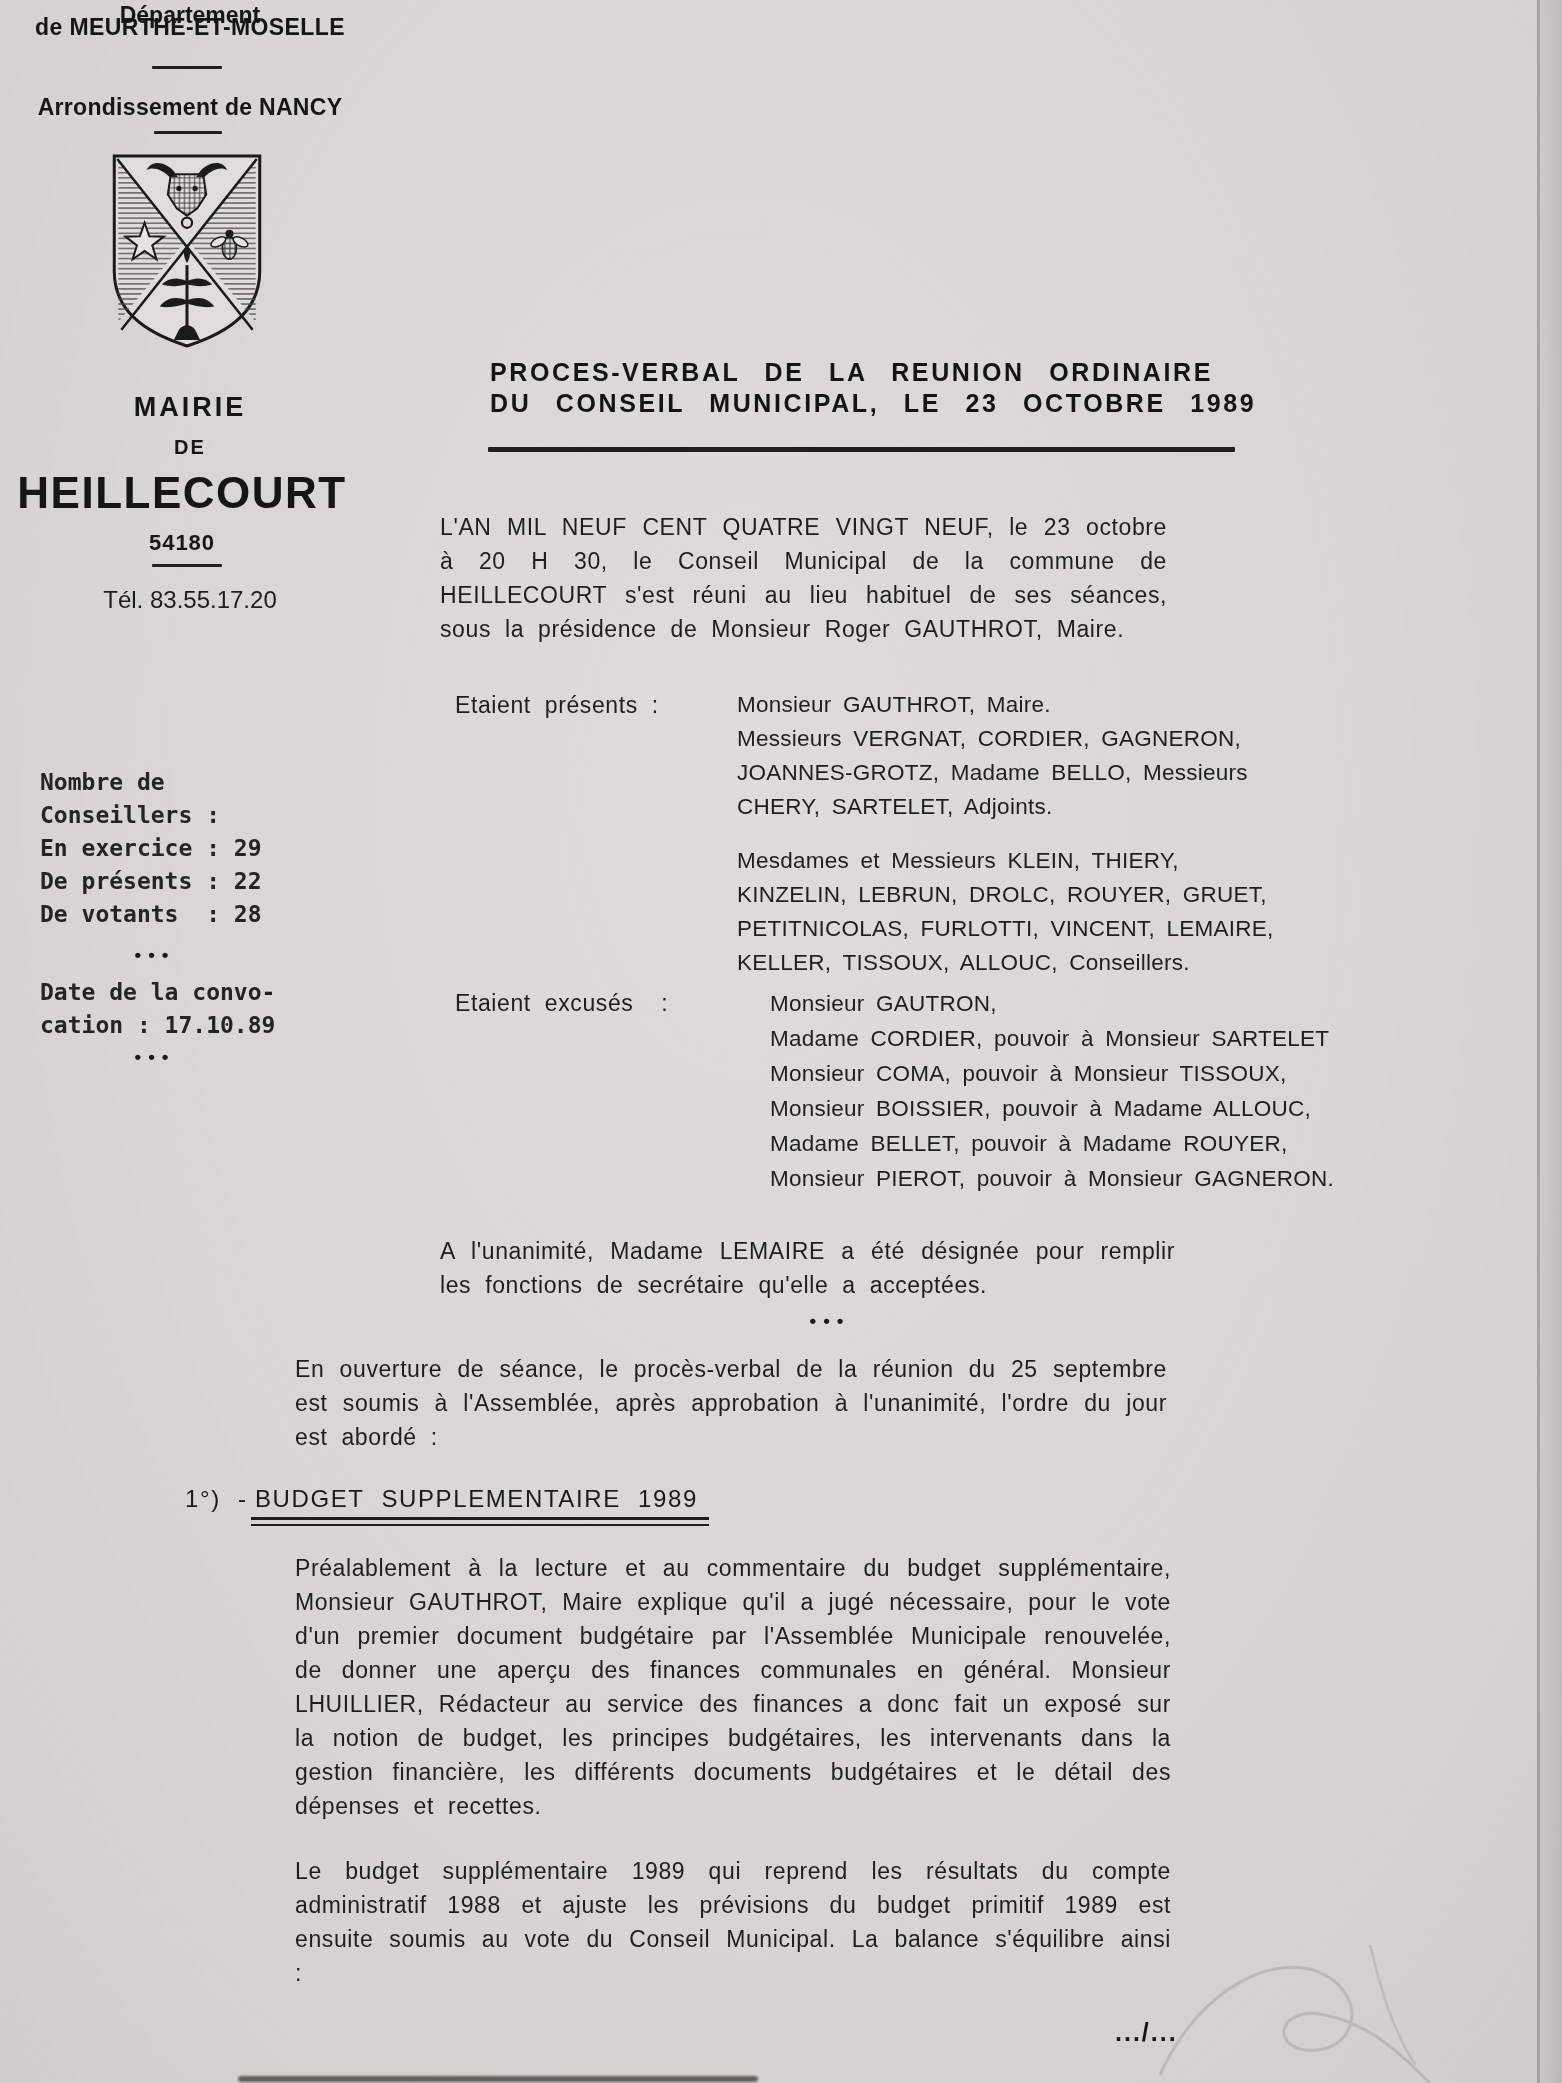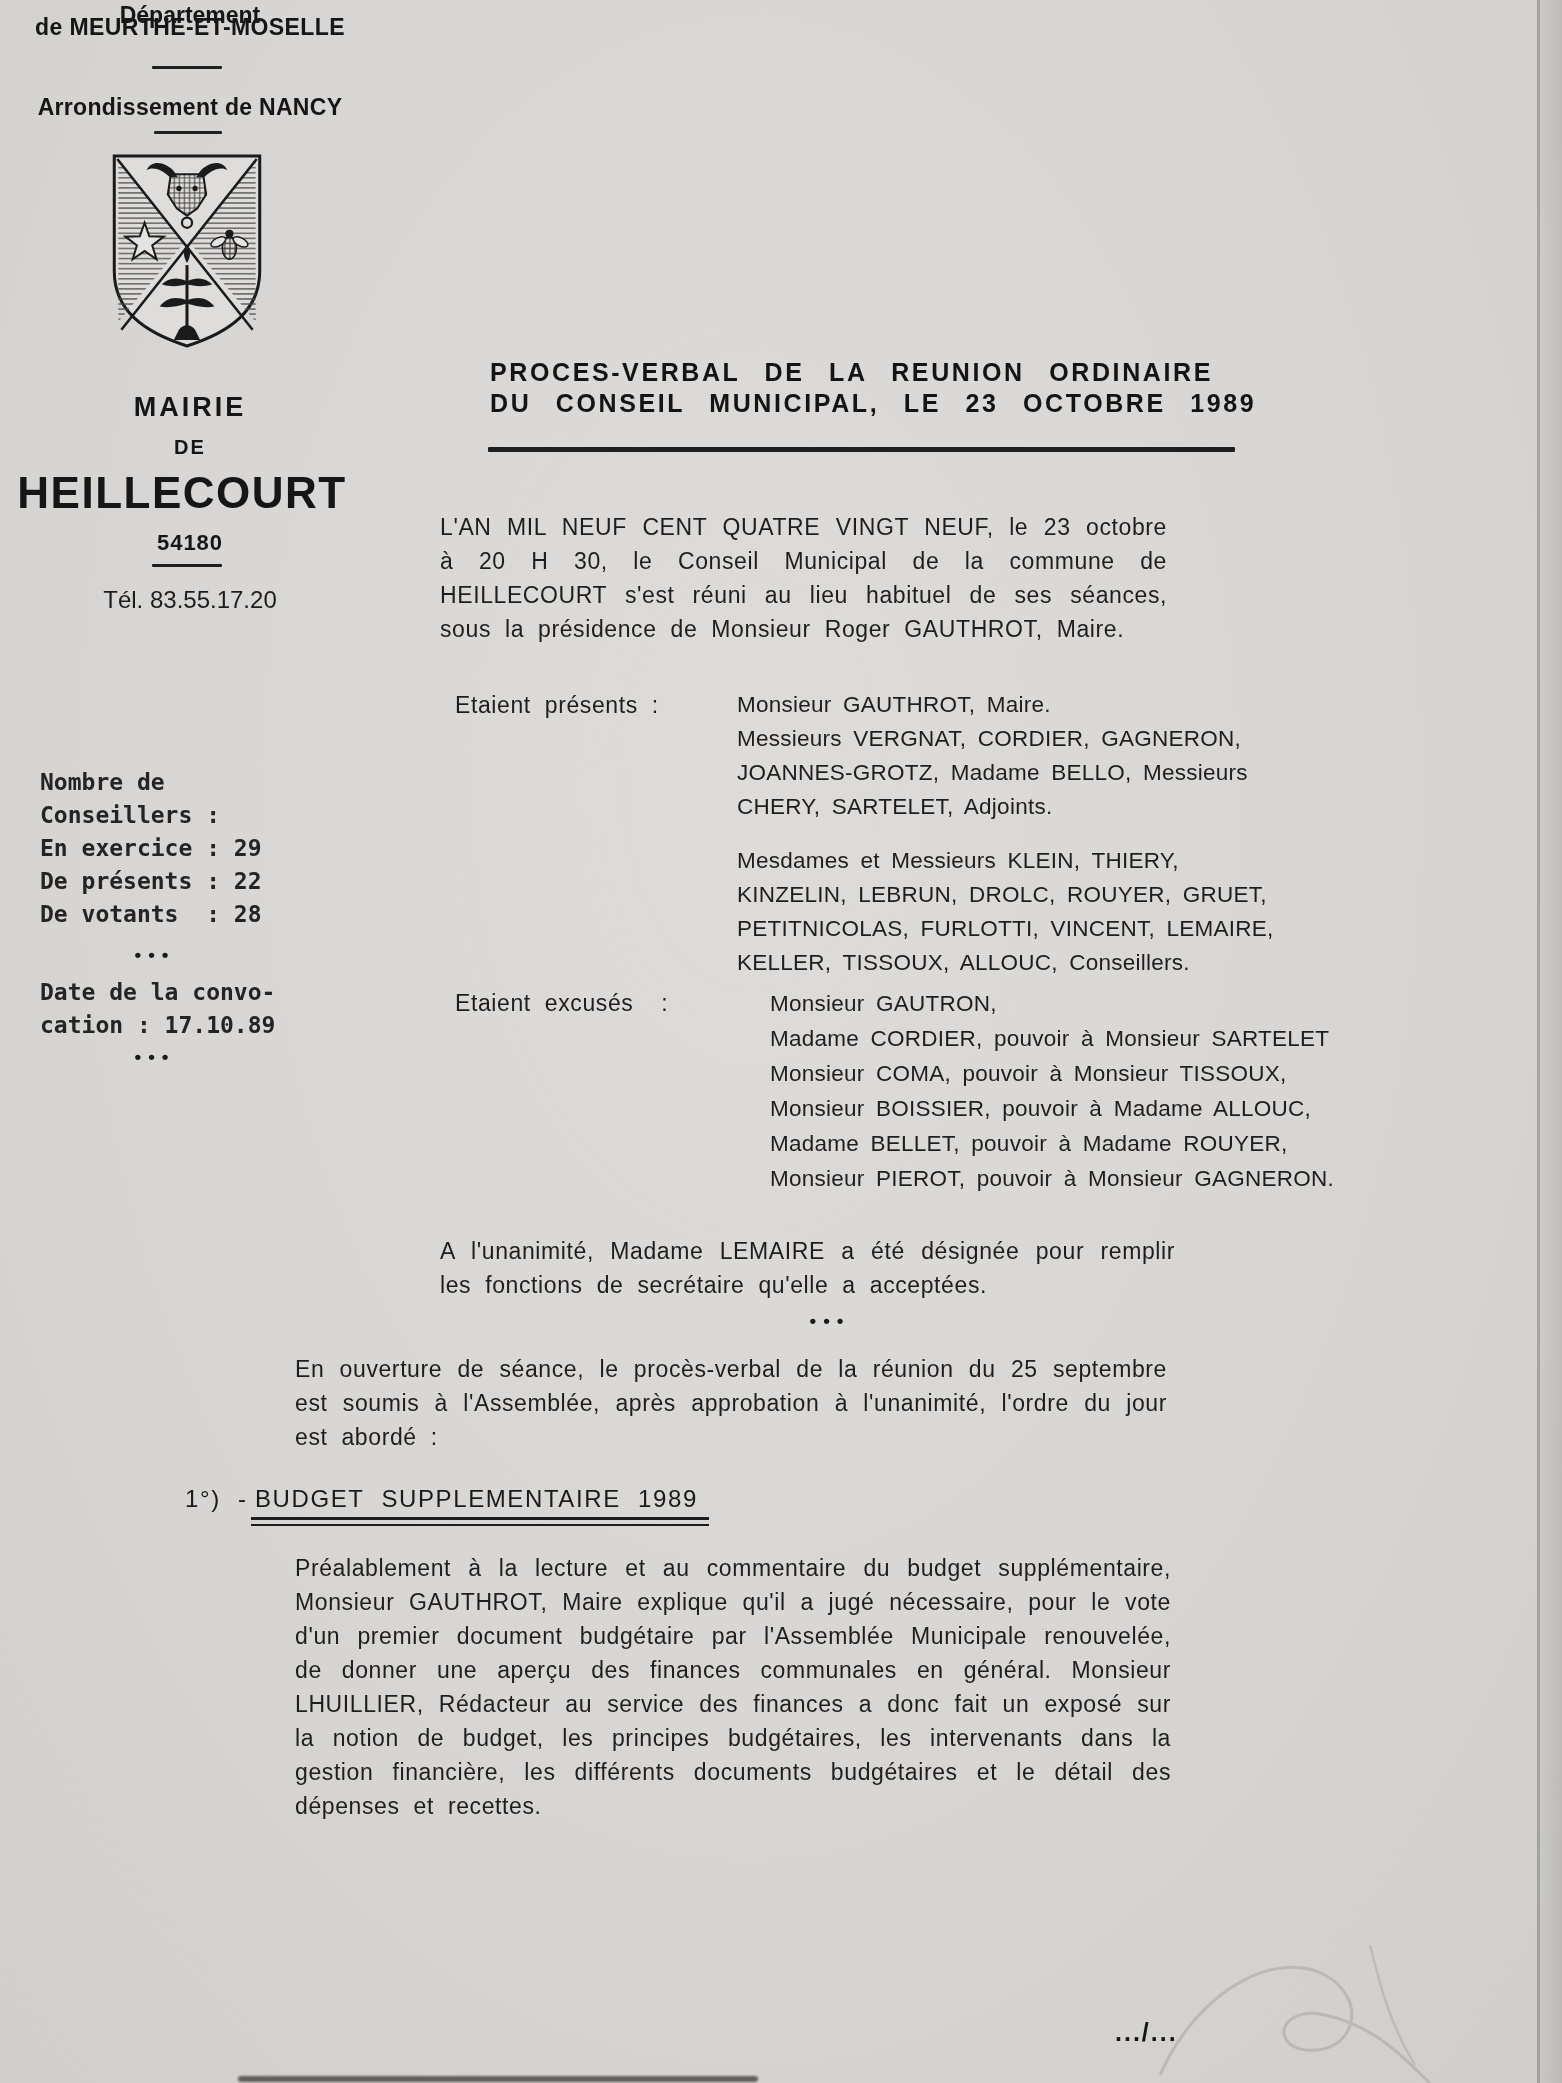--- a/index.html
+++ b/index.html
@@ -100,21 +100,21 @@
         <path d="M80,149 C68,144 59,147 53,155 C63,157 73,154 80,152 Z" fill="#1b1b1b"></path>
         <path d="M80,149 C92,144 101,147 107,155 C97,157 87,154 80,152 Z" fill="#1b1b1b"></path>
         <path d="M72,178 C76,172 84,172 88,178 L93,188 H67 Z" fill="#1b1b1b"></path>
       </g>
     </svg>
   </div>
 
   <div class="abs lh" style="left:25px;top:392px;width:330px;font-size:27px;letter-spacing:3px;">MAIRIE</div>
   <div class="abs lh" style="left:25px;top:436px;width:330px;font-size:20px;letter-spacing:2px;">DE</div>
   <div class="abs lh" style="left:0px;top:468px;width:364px;font-size:44px;letter-spacing:1.5px;">HEILLECOURT</div>
-  <div class="abs lh" style="left:25px;top:530px;width:330px;font-size:22px;letter-spacing:1px;">54180</div>
+  <div class="abs lh" style="left:17px;top:530px;width:330px;font-size:22px;letter-spacing:1px;">54180</div>
   <div class="abs rule" style="left:152px;top:564px;width:70px;height:3px;"></div>
   <div class="abs" style="left:25px;top:586px;width:330px;text-align:center;font-family:'Liberation Sans',sans-serif;font-size:24px;color:#1d1d1d;">Tél. 83.55.17.20</div>
 
   <div class="abs" style="left:40px;top:750px;width:260px;margin-top:16px;">
     <div class="mono">Nombre de</div>
     <div class="mono">Conseillers :</div>
     <div class="mono">En exercice : 29</div>
     <div class="mono">De présents : 22</div>
     <div class="mono">De votants  : 28</div>
     <div class="dots" style="width:230px;text-align:center;margin:13px 0 10px;">•••</div>
@@ -157,20 +157,21 @@
 
   <div class="abs dots" style="left:440px;top:1310px;width:780px;text-align:center;">•••</div>
 
   <div class="abs typed justify" style="left:295px;top:1352px;width:872px;">En ouverture de séance, le procès-verbal de la réunion du 25 septembre est soumis à l'Assemblée, après approbation à l'unanimité, l'ordre du jour est abordé :</div>
 
   <div class="abs sec-head" style="left:185px;top:1485px;">1°) -</div>
   <div class="abs sec-head" style="left:255px;top:1485px;">BUDGET SUPPLEMENTAIRE 1989</div>
   <div class="abs dbl-underline" style="left:251px;top:1517px;width:458px;"></div>
 
   <div class="abs typed justify" style="left:295px;top:1551px;width:876px;">Préalablement à la lecture et au commentaire du budget supplémentaire, Monsieur GAUTHROT, Maire explique qu'il a jugé nécessaire, pour le vote d'un premier document budgétaire par l'Assemblée Municipale renouvelée, de donner une aperçu des finances communales en général. Monsieur LHUILLIER, Rédacteur au service des finances a donc fait un exposé sur la notion de budget, les principes budgétaires, les intervenants dans la gestion financière, les différents documents budgétaires et le détail des dépenses et recettes.</div>
+  <div class="abs typed justify" style="left:295px;top:1854px;width:876px;">Le budget supplémentaire 1989 qui reprend les résultats du compte administratif 1988 et ajuste les prévisions du budget primitif 1989 est ensuite soumis au vote du Conseil Municipal. La balance s'équilibre ainsi :</div>
 
   <div class="abs" style="left:1115px;top:2018px;font-family:'Liberation Sans',sans-serif;font-weight:bold;font-size:25px;letter-spacing:2px;color:#151515;">.../...</div>
 
   <svg class="abs" style="left:1130px;top:1945px;opacity:.28;" width="400" height="138" viewBox="0 0 400 138">
     <path d="M30,130 C70,40 150,5 195,30 C240,55 225,110 175,105 C140,100 150,60 195,70 C250,82 280,120 300,138" fill="none" stroke="#7e7d79" stroke-width="3"></path>
     <path d="M240,0 C250,40 260,80 285,120" fill="none" stroke="#8a8985" stroke-width="2.5"></path>
   </svg>
   <div id="edge-right-line"></div>
   <div id="edge-right-shade"></div>
   <div id="bottom-smudge"></div>

